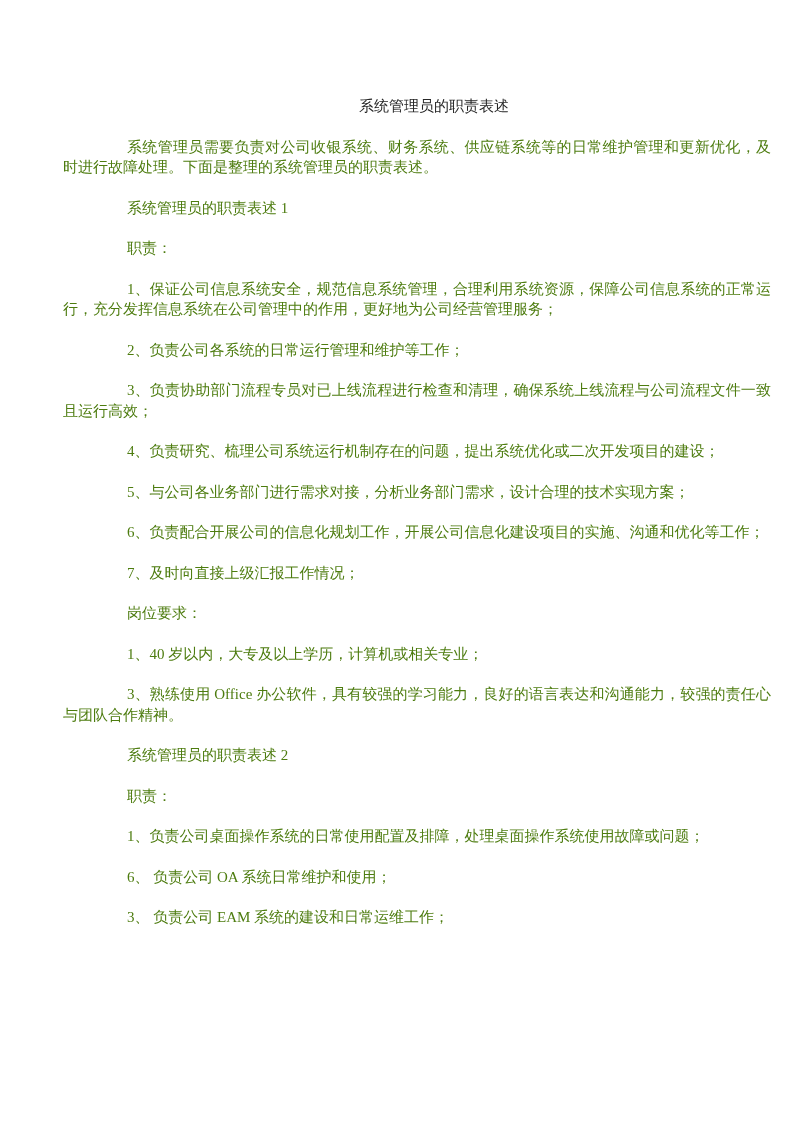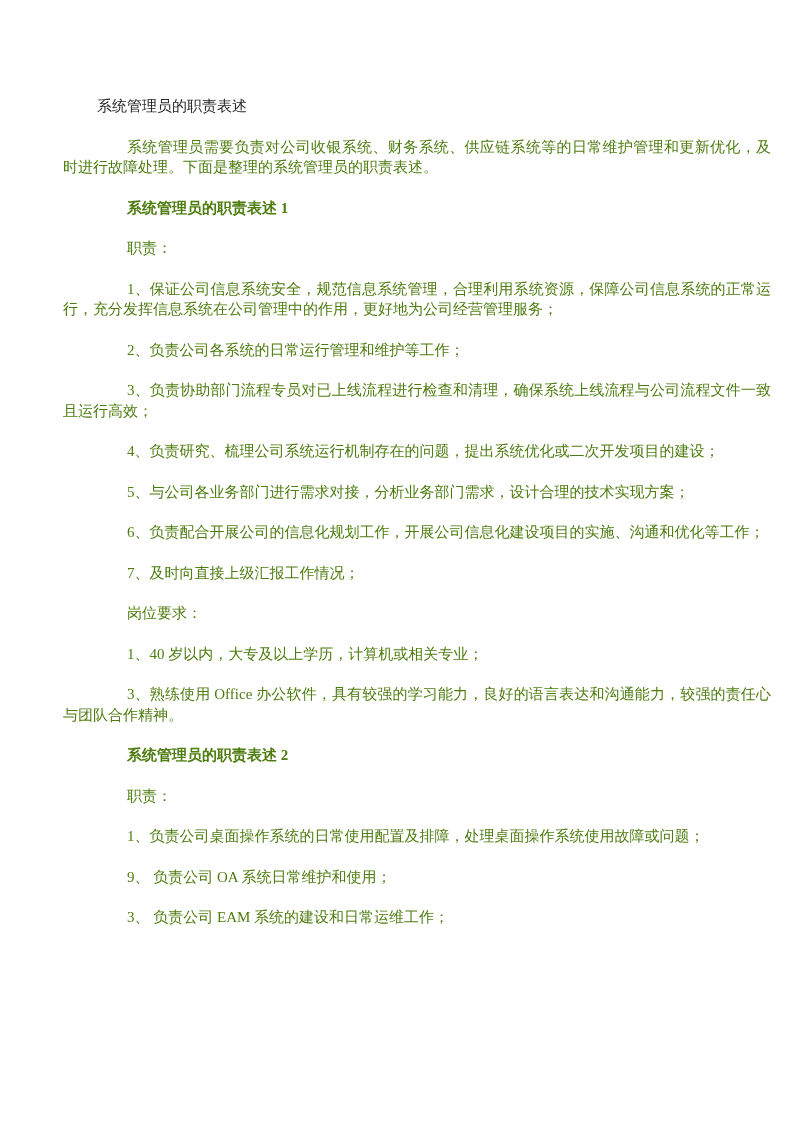--- a/index.html
+++ b/index.html
@@ -27,30 +27,31 @@
   .para {
     margin: 0 0 20px 0;
     font-size: 15px;
     line-height: 20.5px;
     color: #4d7c0f;
     text-align: justify;
     text-indent: 64px;
     word-break: break-all;
   }
   .para.heading {
-    font-weight: bold;
+    font-weight: normal;
   }
   .doc-title {
     margin: 0 0 20px 0;
     font-size: 15px;
     font-weight: normal;
     line-height: 20.5px;
     color: #262626;
     text-indent: 34px;
     word-break: break-all;
+    text-align: center;
   }
 </style>
 </head>
 <body>
 
 <div class="page">
   <p class="doc-title">系统管理员的职责表述</p>
   <div class="doc-body">
       <p class="para text">系统管理员需要负责对公司收银系统、财务系统、供应链系统等的日常维护管理和更新优化，及时进行故障处理。下面是整理的系统管理员的职责表述。</p>
       <p class="para heading">系统管理员的职责表述 1</p>
@@ -61,16 +62,16 @@
       <p class="para item">4、负责研究、梳理公司系统运行机制存在的问题，提出系统优化或二次开发项目的建设；</p>
       <p class="para item">5、与公司各业务部门进行需求对接，分析业务部门需求，设计合理的技术实现方案；</p>
       <p class="para item">6、负责配合开展公司的信息化规划工作，开展公司信息化建设项目的实施、沟通和优化等工作；</p>
       <p class="para item">7、及时向直接上级汇报工作情况；</p>
       <p class="para label">岗位要求：</p>
       <p class="para item">1、40 岁以内，大专及以上学历，计算机或相关专业；</p>
       <p class="para item">3、熟练使用 Office 办公软件，具有较强的学习能力，良好的语言表达和沟通能力，较强的责任心与团队合作精神。</p>
       <p class="para heading">系统管理员的职责表述 2</p>
       <p class="para label">职责：</p>
       <p class="para item">1、负责公司桌面操作系统的日常使用配置及排障，处理桌面操作系统使用故障或问题；</p>
-      <p class="para item">9、 负责公司 OA 系统日常维护和使用；</p>
+      <p class="para item">6、 负责公司 OA 系统日常维护和使用；</p>
       <p class="para item">3、 负责公司 EAM 系统的建设和日常运维工作；</p>
     </div>
 </div>
 
 </body></html>

